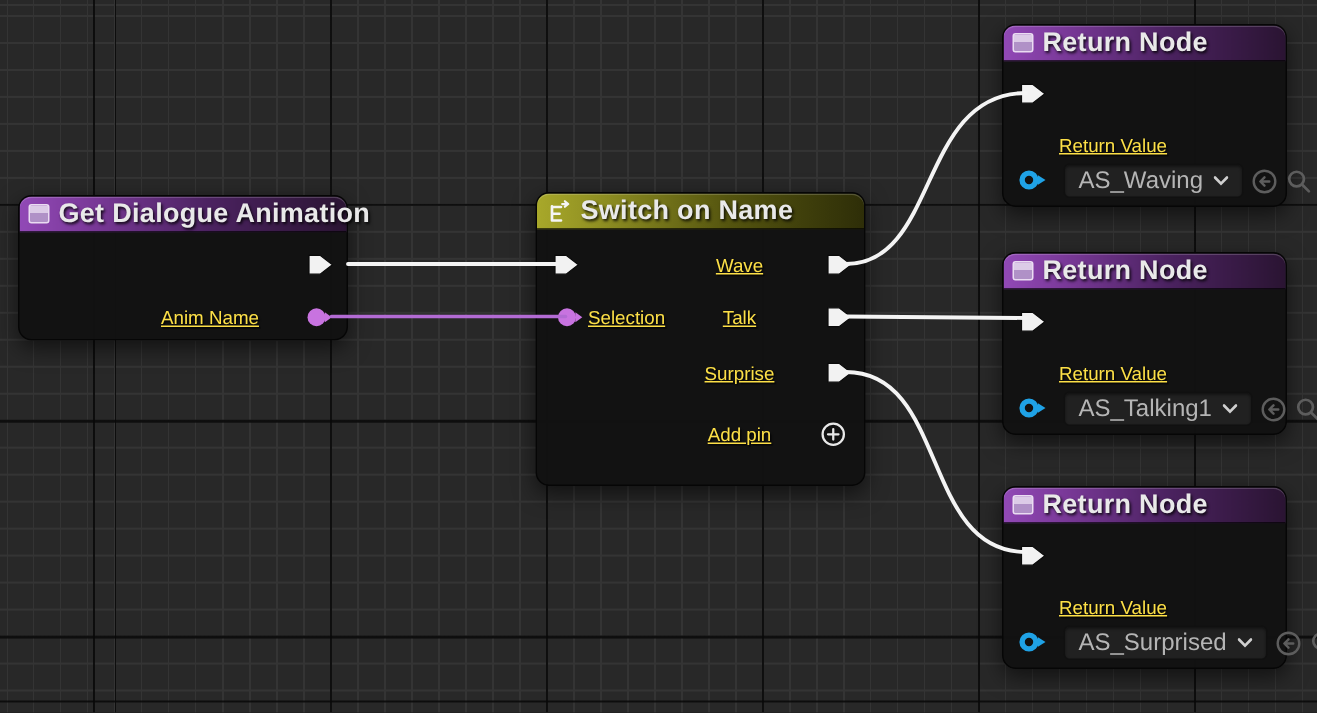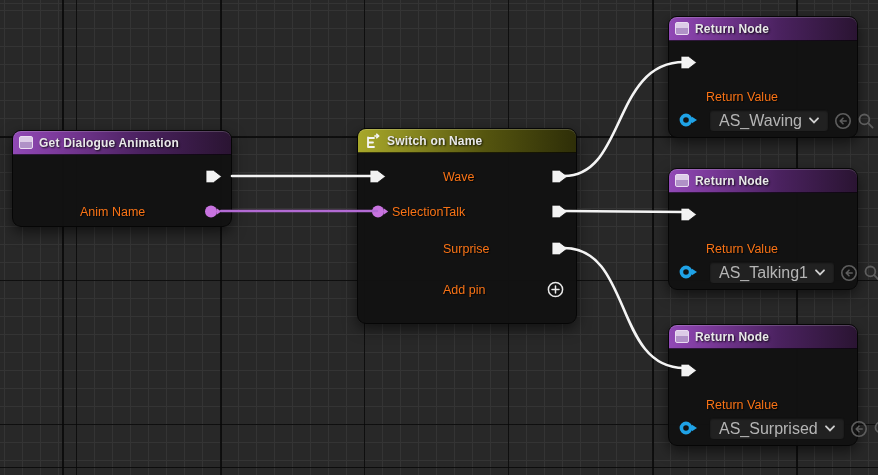--- a/index.html
+++ b/index.html
@@ -26,35 +26,36 @@
   }
   .node-header {
     position:relative; height:24px; border-radius:8px 8px 0 0;
     display:flex; align-items:center; gap:6px; padding:0 8px 0 6px;
     border-bottom:1px solid rgba(0,0,0,0.65);
     box-shadow: inset 0 1px 0 rgba(255,255,255,0.18);
   }
   .hdr-purple { background:linear-gradient(to right,#9149b6 0%,#7c3a9b 20%,#4b2260 58%,#2a1432 100%); }
   .hdr-olive  { background:linear-gradient(to right,#a8a82a 0%,#8e8e22 20%,#55550f 58%,#2e2e08 100%); }
   .hdr-title {
-    color:#e9e9e9; font-size:12px; font-weight:bold; letter-spacing:0.2px;
+    color:#e9e9e9; font-size:18px; font-weight:bold; letter-spacing:0.2px;
     text-shadow:1px 1px 2px rgba(0,0,0,0.85); white-space:nowrap;
   }
   .win-icon {
     width:14px; height:13px; border-radius:2px; flex:0 0 auto;
     background:linear-gradient(#dccbe7 0 5px, #b091c7 5px);
     border:1px solid #eadcf2;
   }
   .abs { position:absolute; }
   .pin-label {
     position:absolute; height:16px; line-height:16px;
-    color:#f97316; font-size:12.5px; white-space:nowrap;
+    color:#fde047; font-size:12.5px; white-space:nowrap;
     text-shadow:1px 1px 1px rgba(0,0,0,0.8);
-  }
-  .ta-r { text-align:left; }
+    text-decoration:underline;
+  }
+  .ta-r { text-align:center; }
   .dd {
     display:inline-flex; align-items:center; gap:7px;
     height:23px; padding:0 9px; border-radius:4px;
     background:#212121; border:1px solid #101010;
     color:#b5b5b5; font-size:16px; white-space:nowrap;
     box-shadow: inset 0 1px 2px rgba(0,0,0,0.5);
   }
   .value-row { position:absolute; display:flex; align-items:center; gap:5px; }
   .icon-btn { display:inline-flex; align-items:center; justify-content:center; }
 </style>

